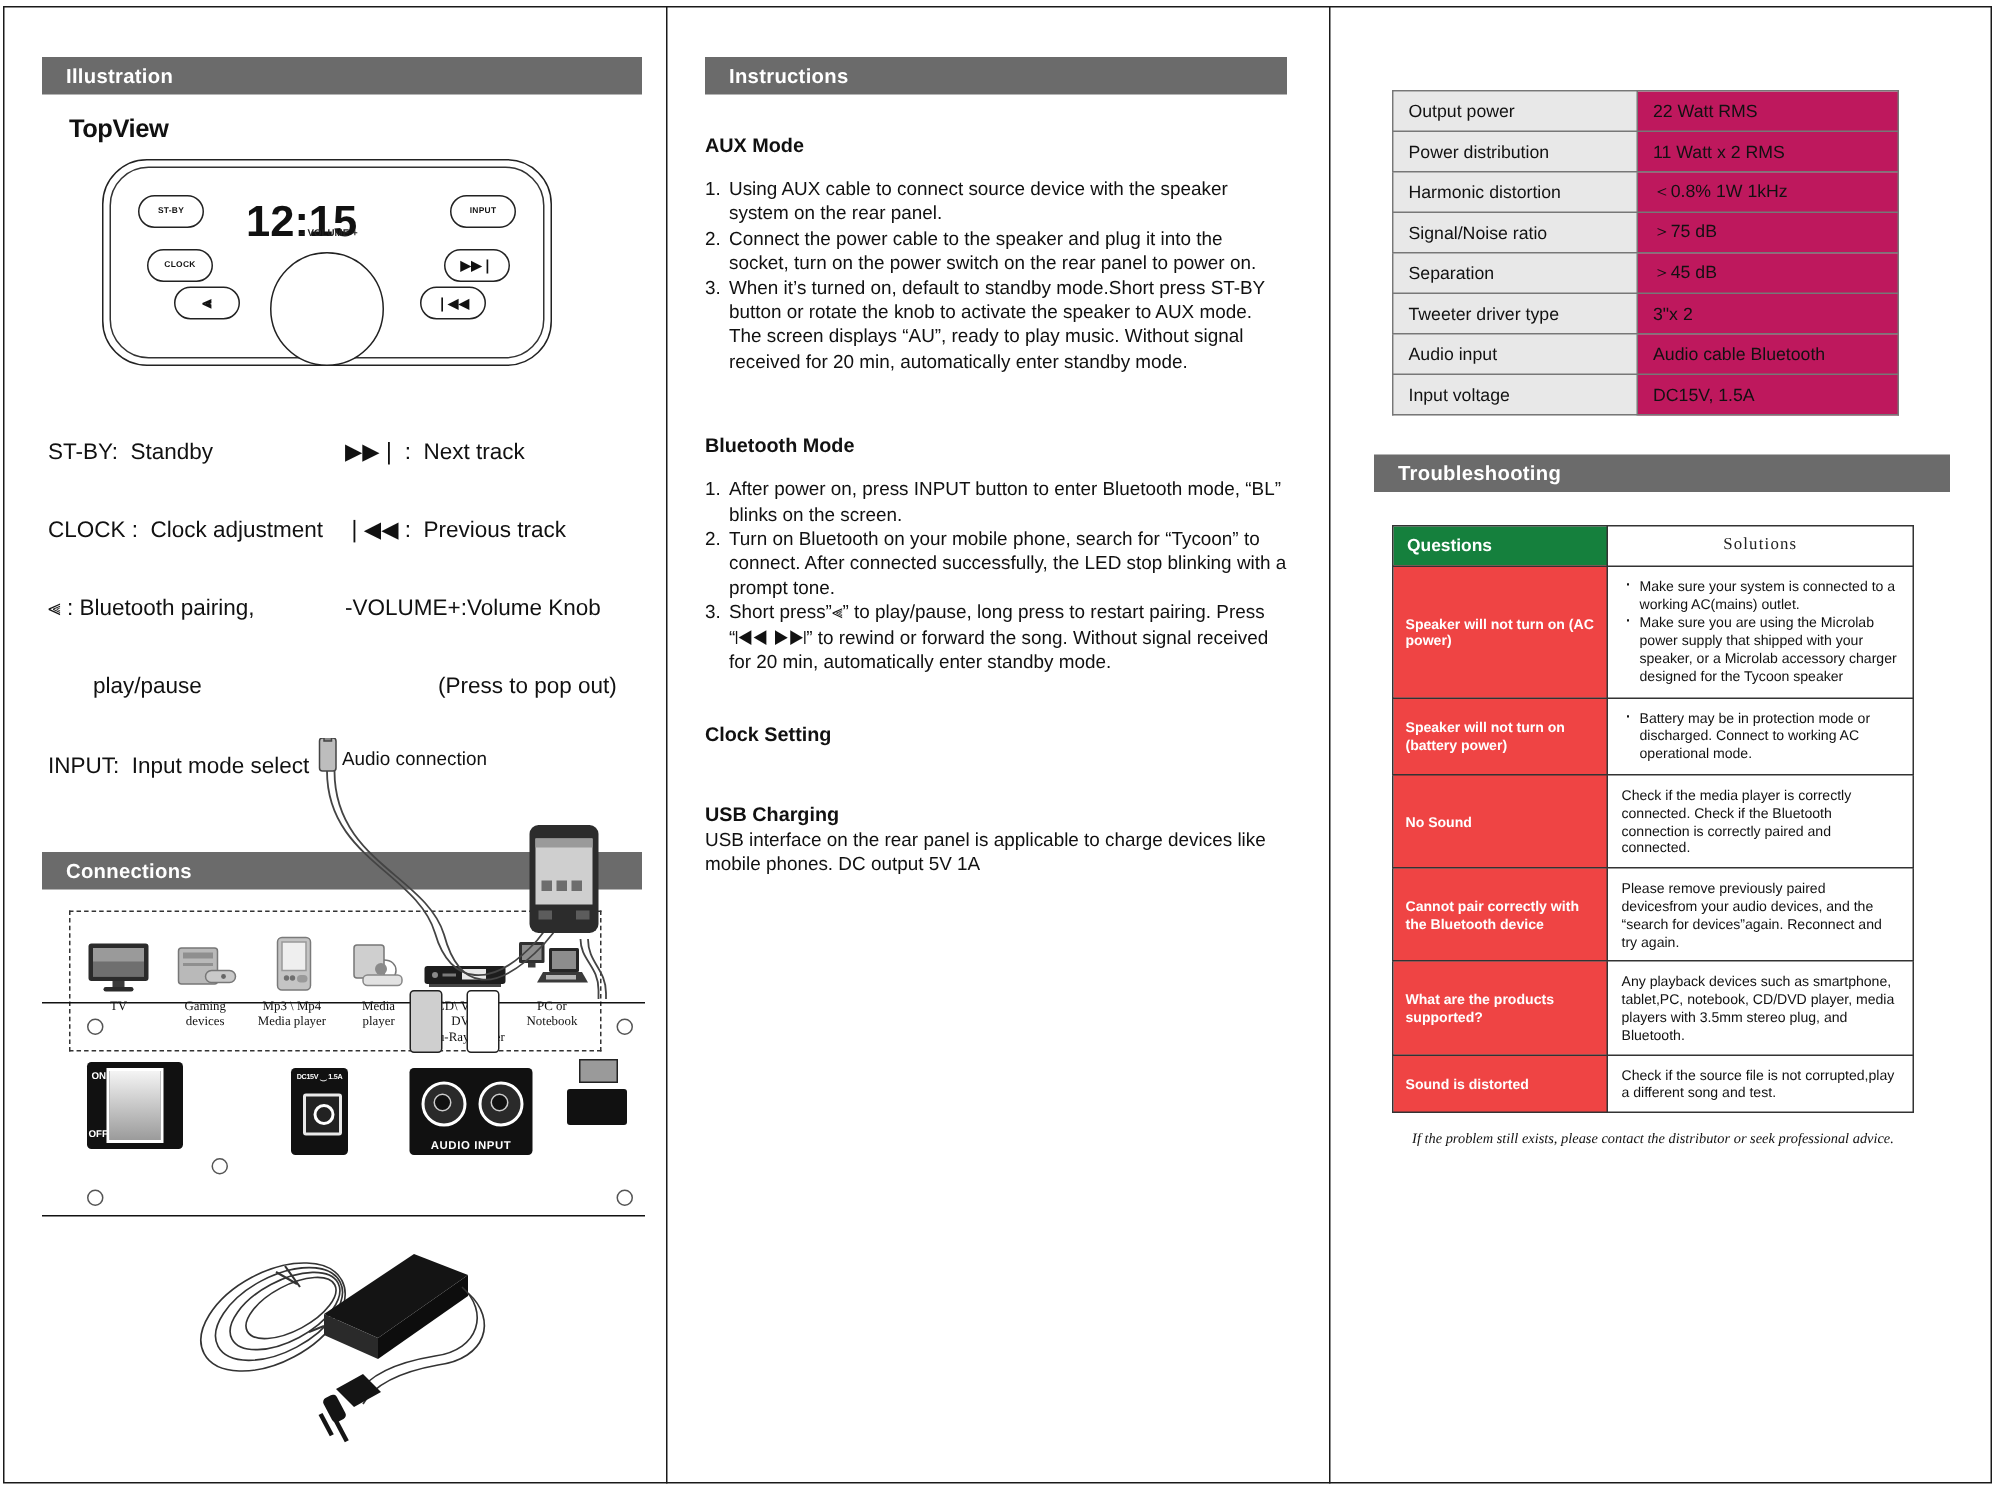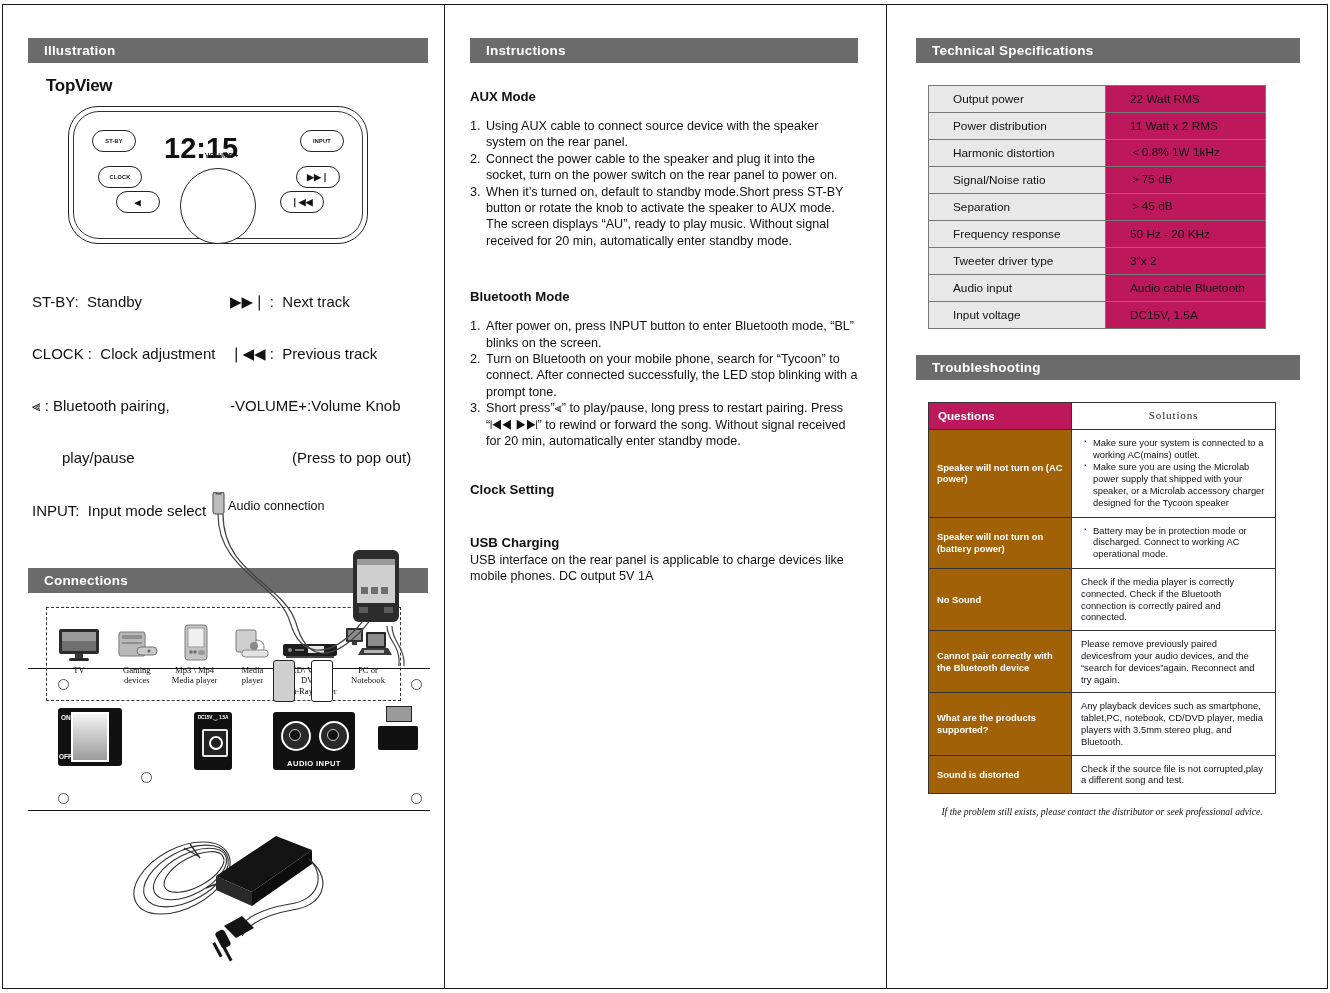--- a/index.html
+++ b/index.html
@@ -85,30 +85,30 @@
   .para{font-size:12.6px;line-height:16.4px;color:#111;}
   .olist{font-size:12.6px;line-height:16.4px;}
   .oitem{display:flex;margin-bottom:0px;}
   .onum{width:16px;flex:0 0 16px;}
   .otxt{flex:1;}
 
   
   .c3wrap{padding:38px 30px 0 30px;}
   table{border-collapse:collapse;}
   .spec{width:338px;margin:22px 0 0 12px;border:1.4px solid #222;}
-  .spec td{border:1px solid #777;font-size:11.8px;padding:5px 0 5px 24px;height:16px;}
+  .spec td{border:1px solid #777;font-size:11.8px;padding:5px 0 5px 10px;height:16px;}
   .spec td.k{background:#e8e8e8;width:152px;}
   .spec td.v{background:#be185d;}
   .spec tr.thick td{border-top:1.6px solid #111;}
 
   .trb{width:348px;margin:22px 0 0 12px;border:1.6px solid #111;table-layout:fixed;}
   .trb td{border:1px solid #333;vertical-align:middle;}
-  .trb td.q{background:#a16207;color:#fff;font-weight:bold;font-size:9.4px;line-height:11.6px;padding:7px 8px;width:124px;}
+  .trb td.q{background:#ef4444;color:#fff;font-weight:bold;font-size:9.4px;line-height:11.6px;padding:7px 8px;width:124px;}
   .trb td.s{background:#fff;color:#111;font-size:9.4px;line-height:11.8px;padding:7px 9px;}
-  .trb tr.head td.q{background:#be185d;font-weight:bold;font-size:11.6px;padding:7px 9px;}
+  .trb tr.head td.q{background:#15803d;font-weight:bold;font-size:11.6px;padding:7px 9px;}
   .trb tr.head td.s{font-size:11.2px;letter-spacing:.8px;text-align:center;color:#222;font-family:"Liberation Serif",serif;}
   .trb ul{margin:0;padding-left:12px;list-style:none;}
   .trb li{position:relative;margin-bottom:1px;}
   .trb li:before{content:"\00B7";position:absolute;left:-10px;top:-2px;font-size:14px;}
   .footnote{width:348px;margin:12px 0 0 12px;text-align:center;font-size:9.6px;font-style:italic;
             font-family:"Liberation Serif",serif;color:#111;}
 
   svg{display:block;}
 </style>
 </head>
@@ -358,21 +358,20 @@
 
       <div class="h3" style="margin-top:32px;">Clock Setting</div>
 
       <div class="h3" style="margin-top:38px;margin-bottom:2px;">USB Charging</div>
       <div class="para">USB interface on the rear panel is applicable to charge devices like mobile phones. DC output 5V 1A</div>
     </div>
   </div>
 
   <div class="col col3">
     <div class="c3wrap">
-      <div class="secbar">Technical Specifications</div>
 
       <table class="spec">
         <tbody>
             <tr>
           <td class="k">Output power</td>
           <td class="v"> 22 Watt RMS</td>
         </tr>
         <tr>
           <td class="k">Power distribution</td>
           <td class="v">11 Watt x 2 RMS</td>
@@ -381,24 +380,20 @@
           <td class="k">Harmonic distortion</td>
           <td class="v">＜0.8% 1W 1kHz</td>
         </tr>
         <tr>
           <td class="k">Signal/Noise ratio</td>
           <td class="v">＞75 dB</td>
         </tr>
         <tr>
           <td class="k">Separation</td>
           <td class="v">＞45 dB</td>
-        </tr>
-        <tr>
-          <td class="k">Frequency response</td>
-          <td class="v">50 Hz - 20 KHz</td>
         </tr>
         <tr>
           <td class="k">Tweeter driver type</td>
           <td class="v">3"x 2</td>
         </tr>
         <tr>
           <td class="k">Audio input</td>
           <td class="v">Audio cable    Bluetooth</td>
         </tr>
         <tr>

